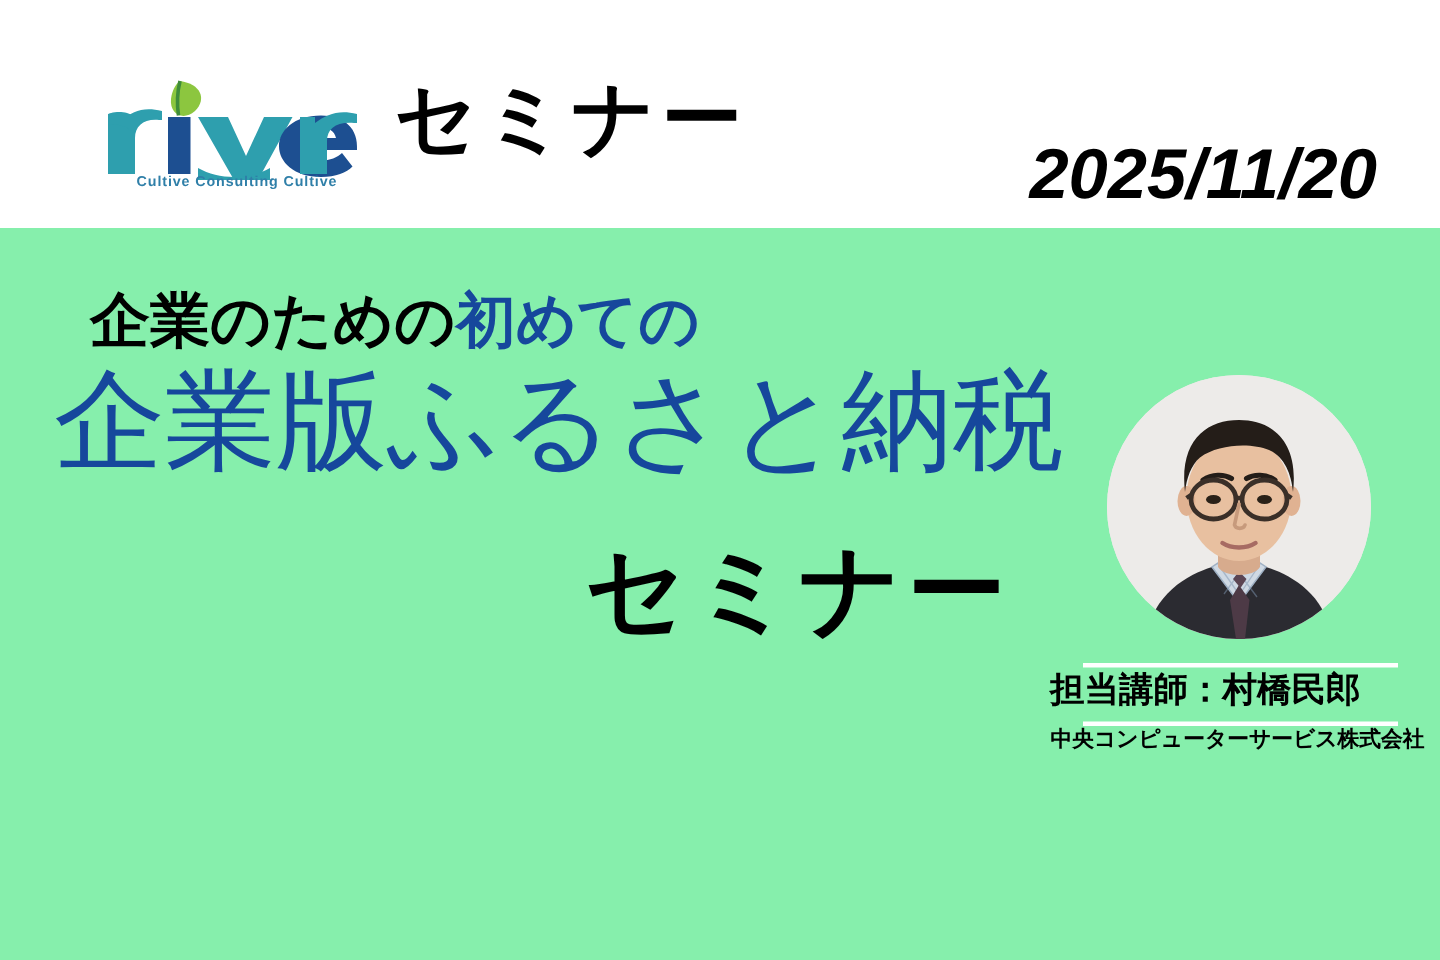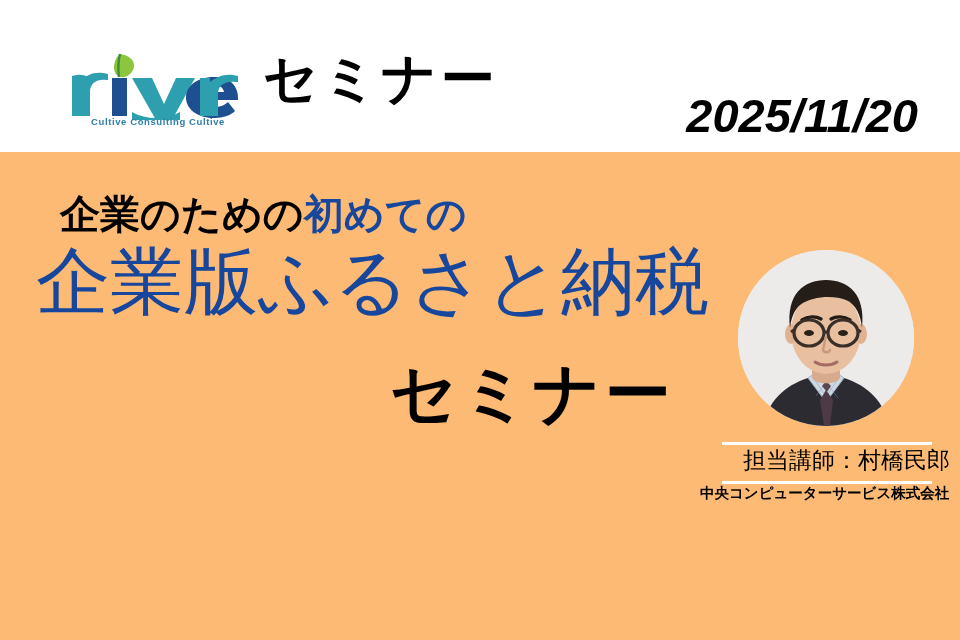--- a/index.html
+++ b/index.html
@@ -74,21 +74,21 @@
     margin-top: 32px;
   }
 
   
   .panel {
     position: absolute;
     left: 0;
     top: 152px;
     width: 960px;
     height: 488px;
-    background: #fdba74;
+    background: #86efac;
   }
 
   .title-line1 {
     position: absolute;
     left: 60px;
     top: 42px;
     font-size: 40px;
     font-weight: bold;
     line-height: 1;
     white-space: nowrap;
@@ -164,33 +164,34 @@
     background: #ffffff;
   }
   .speaker-rule.top { top: 198px; }
   .speaker-rule.bot { top: 237px; }
 
   .speaker-name {
     position: absolute;
     left: 0px;
     top: 202px;
     width: 250px;
-    text-align: right;
+    text-align: left;
     font-size: 23px;
-    font-weight: normal;
+    font-weight: bold;
     color: #000000;
     white-space: nowrap;
     line-height: 1.3;
     font-family: "DejaVu Sans", "Liberation Sans", sans-serif;
   }
   .speaker-company {
     position: absolute;
     left: 0px;
     top: 240px;
     width: 250px;
+    text-align: center;
     font-size: 14.5px;
     font-weight: bold;
     color: #000000;
     white-space: nowrap;
     line-height: 1.3;
     font-family: "DejaVu Sans", "Liberation Sans", sans-serif;
   }
 </style>
 </head>
 <body>

